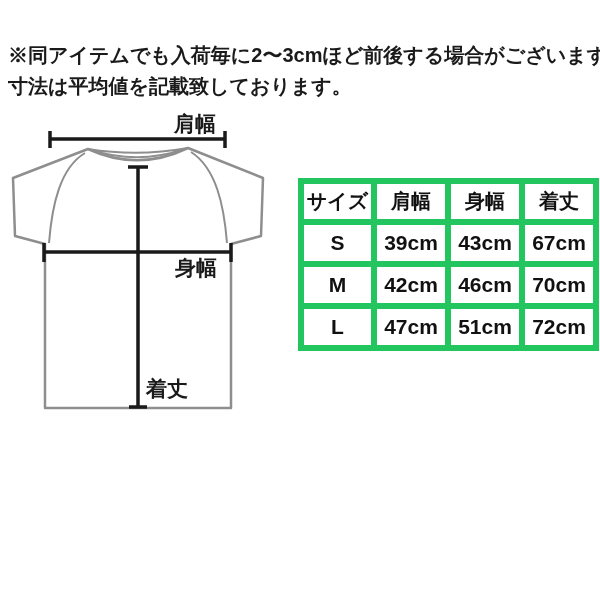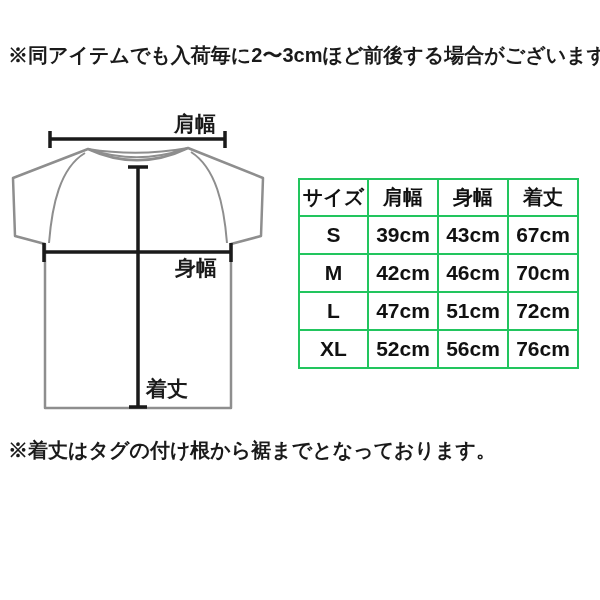--- a/index.html
+++ b/index.html
@@ -54,21 +54,21 @@
   table.size-table {
     position: absolute;
     left: 298px;
     top: 178px;
     border-collapse: collapse;
     table-layout: fixed;
     background: #ffffff;
   }
   table.size-table th,
   table.size-table td {
-    border: 2px solid #22c55e;
+    border: 6px solid #22c55e;
     text-align: center;
     vertical-align: middle;
     font-weight: bold;
     color: #111111;
     padding: 0;
   }
   table.size-table th {
     font-size: 20px;
     height: 35px;
   }
@@ -81,20 +81,21 @@
   table.size-table th:nth-child(3) { width: 68px; }
   table.size-table th:nth-child(4) { width: 68px; }
 </style>
 </head>
 <body>
 
 <div class="canvas">
 
   <div class="top-note">
     <div>※同アイテムでも入荷毎に2〜3cmほど前後する場合がございます。</div>
+    <div>寸法は平均値を記載致しております。</div>
   </div>
 
   <svg class="diagram-svg" viewBox="0 100 300 320" xmlns="http://www.w3.org/2000/svg">
 
     <path d="M 88,149 Q 138,172 188,148 L 263,178 L 261,236 L 231,244 L 231,408 L 45,408 L 45,244 L 15,236 L 13,178 Z" fill="#ffffff" stroke="#8e8e8e" stroke-width="2.5" stroke-linejoin="round"></path>
 
     <path d="M 88,149 Q 138,157 188,148 M 91,150 Q 138,165 185,149" fill="none" stroke="#8e8e8e" stroke-width="2"></path>
 
     <path d="M 85,153 C 60,168 52,205 49,243" fill="none" stroke="#8e8e8e" stroke-width="2"></path>
     <path d="M 191,152 C 216,168 224,205 227,243" fill="none" stroke="#8e8e8e" stroke-width="2"></path>
@@ -131,24 +132,17 @@
         <td>42cm</td>
         <td>46cm</td>
         <td>70cm</td>
       </tr>
       <tr>
         <td>L</td>
         <td>47cm</td>
         <td>51cm</td>
         <td>72cm</td>
       </tr>
-      <tr>
-        <td>XL</td>
-        <td>52cm</td>
-        <td>56cm</td>
-        <td>76cm</td>
-      </tr>
     </tbody>
   </table>
 
-  <div class="bottom-note">※着丈はタグの付け根から裾までとなっております。</div>
 
 </div>
 
 </body></html>

